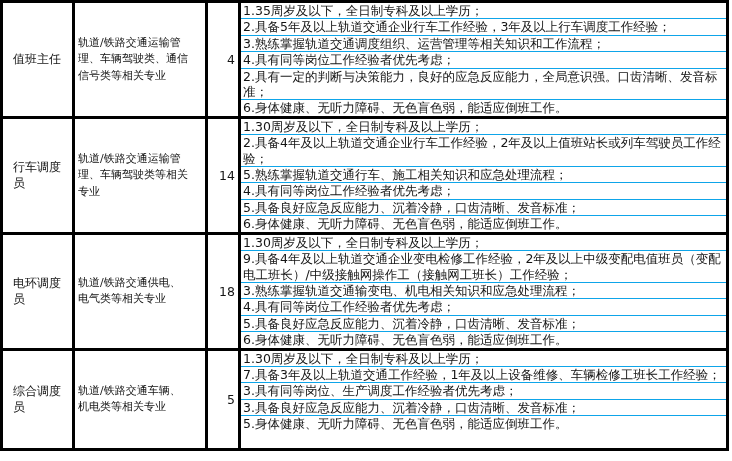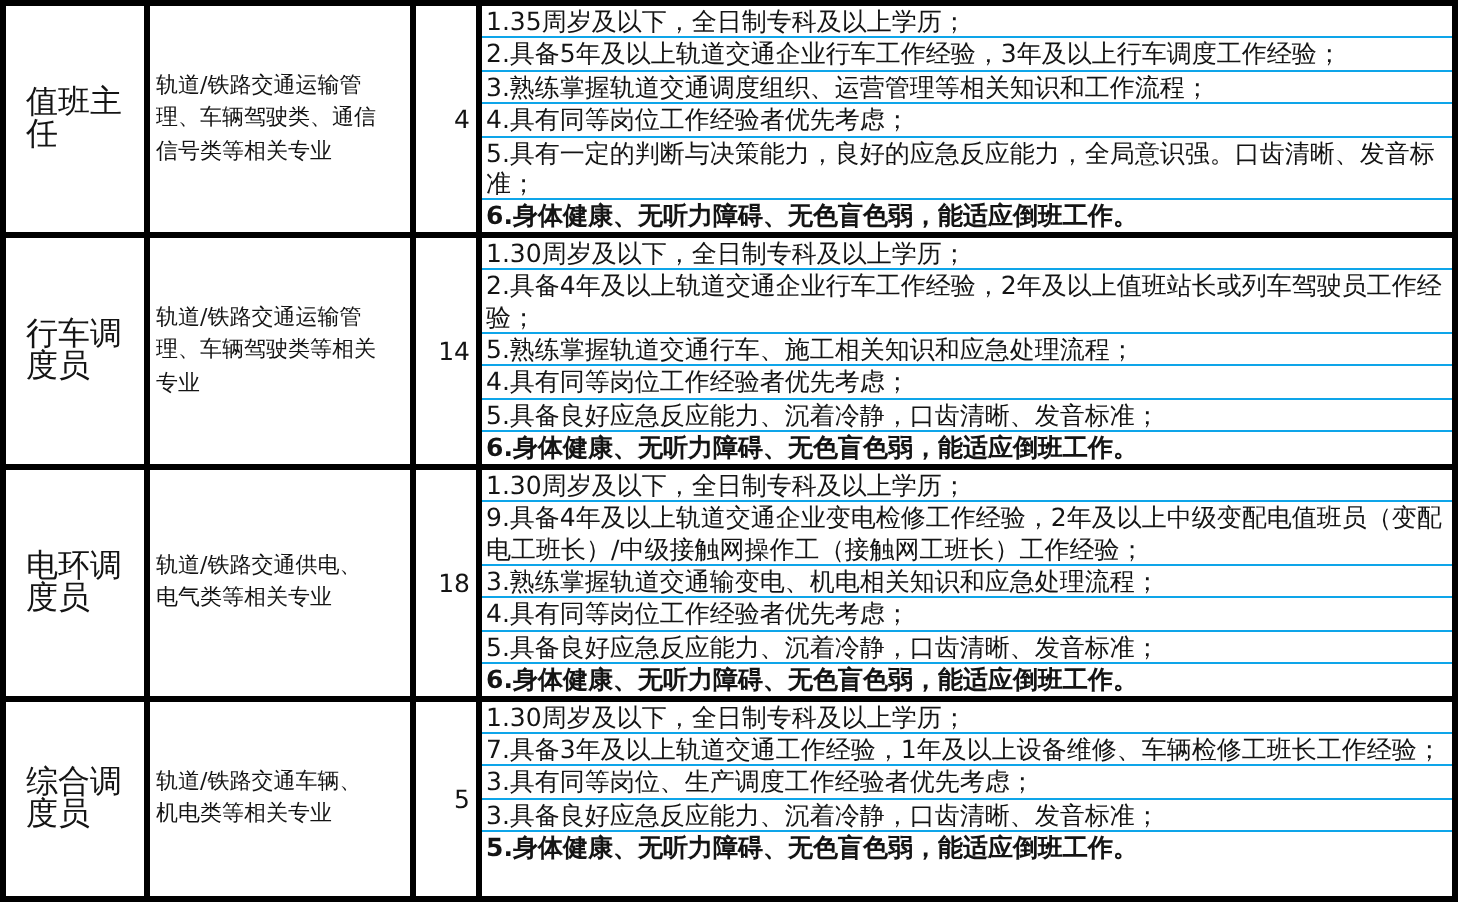--- a/index.html
+++ b/index.html
@@ -23,21 +23,21 @@
     border: 3px solid #000000;
     vertical-align: middle;
     overflow: hidden;
   }
   tr.r1 { height: 112px; }
   tr.r2 { height: 114px; }
   tr.r3 { height: 115px; }
   tr.r4 { height: 100px; }
   .col-pos {
     padding: 0 2px 0 10px;
-    font-size: 16px;
+    font-size: 12px;
     line-height: 16px;
     word-break: break-all;
   }
   .col-major {
     padding: 0 16px 0 3px;
     font-size: 11px;
     line-height: 16.5px;
     word-break: break-all;
   }
   .col-count {
@@ -51,21 +51,20 @@
   }
   .req-item {
     font-size: 12.5px;
     line-height: 15.4px;
     padding-left: 2px;
     border-bottom: 1px solid #0ea5e9;
     word-break: break-all;
   }
   .req-item:last-child {
     border-bottom: none;
-    font-weight: bold;
   }
 </style>
 </head>
 <body>
 
 <table class="recruit">
   <colgroup>
     <col style="width:72px">
     <col style="width:133px">
     <col style="width:33px">
@@ -75,21 +74,21 @@
 
     <tr class="r1">
       <td class="col-pos">值班主任</td>
       <td class="col-major">轨道/铁路交通运输管理、车辆驾驶类、通信信号类等相关专业</td>
       <td class="col-count">4</td>
       <td class="col-req">
         <div class="req-item">1.35周岁及以下，全日制专科及以上学历；</div>
         <div class="req-item">2.具备5年及以上轨道交通企业行车工作经验，3年及以上行车调度工作经验；</div>
         <div class="req-item">3.熟练掌握轨道交通调度组织、运营管理等相关知识和工作流程；</div>
         <div class="req-item">4.具有同等岗位工作经验者优先考虑；</div>
-        <div class="req-item">5.具有一定的判断与决策能力，良好的应急反应能力，全局意识强。口齿清晰、发音标准；</div>
+        <div class="req-item">2.具有一定的判断与决策能力，良好的应急反应能力，全局意识强。口齿清晰、发音标准；</div>
         <div class="req-item">6.身体健康、无听力障碍、无色盲色弱，能适应倒班工作。</div>
       </td>
     </tr>
 
     <tr class="r2">
       <td class="col-pos">行车调度员</td>
       <td class="col-major">轨道/铁路交通运输管理、车辆驾驶类等相关专业</td>
       <td class="col-count">14</td>
       <td class="col-req">
         <div class="req-item">1.30周岁及以下，全日制专科及以上学历；</div>

